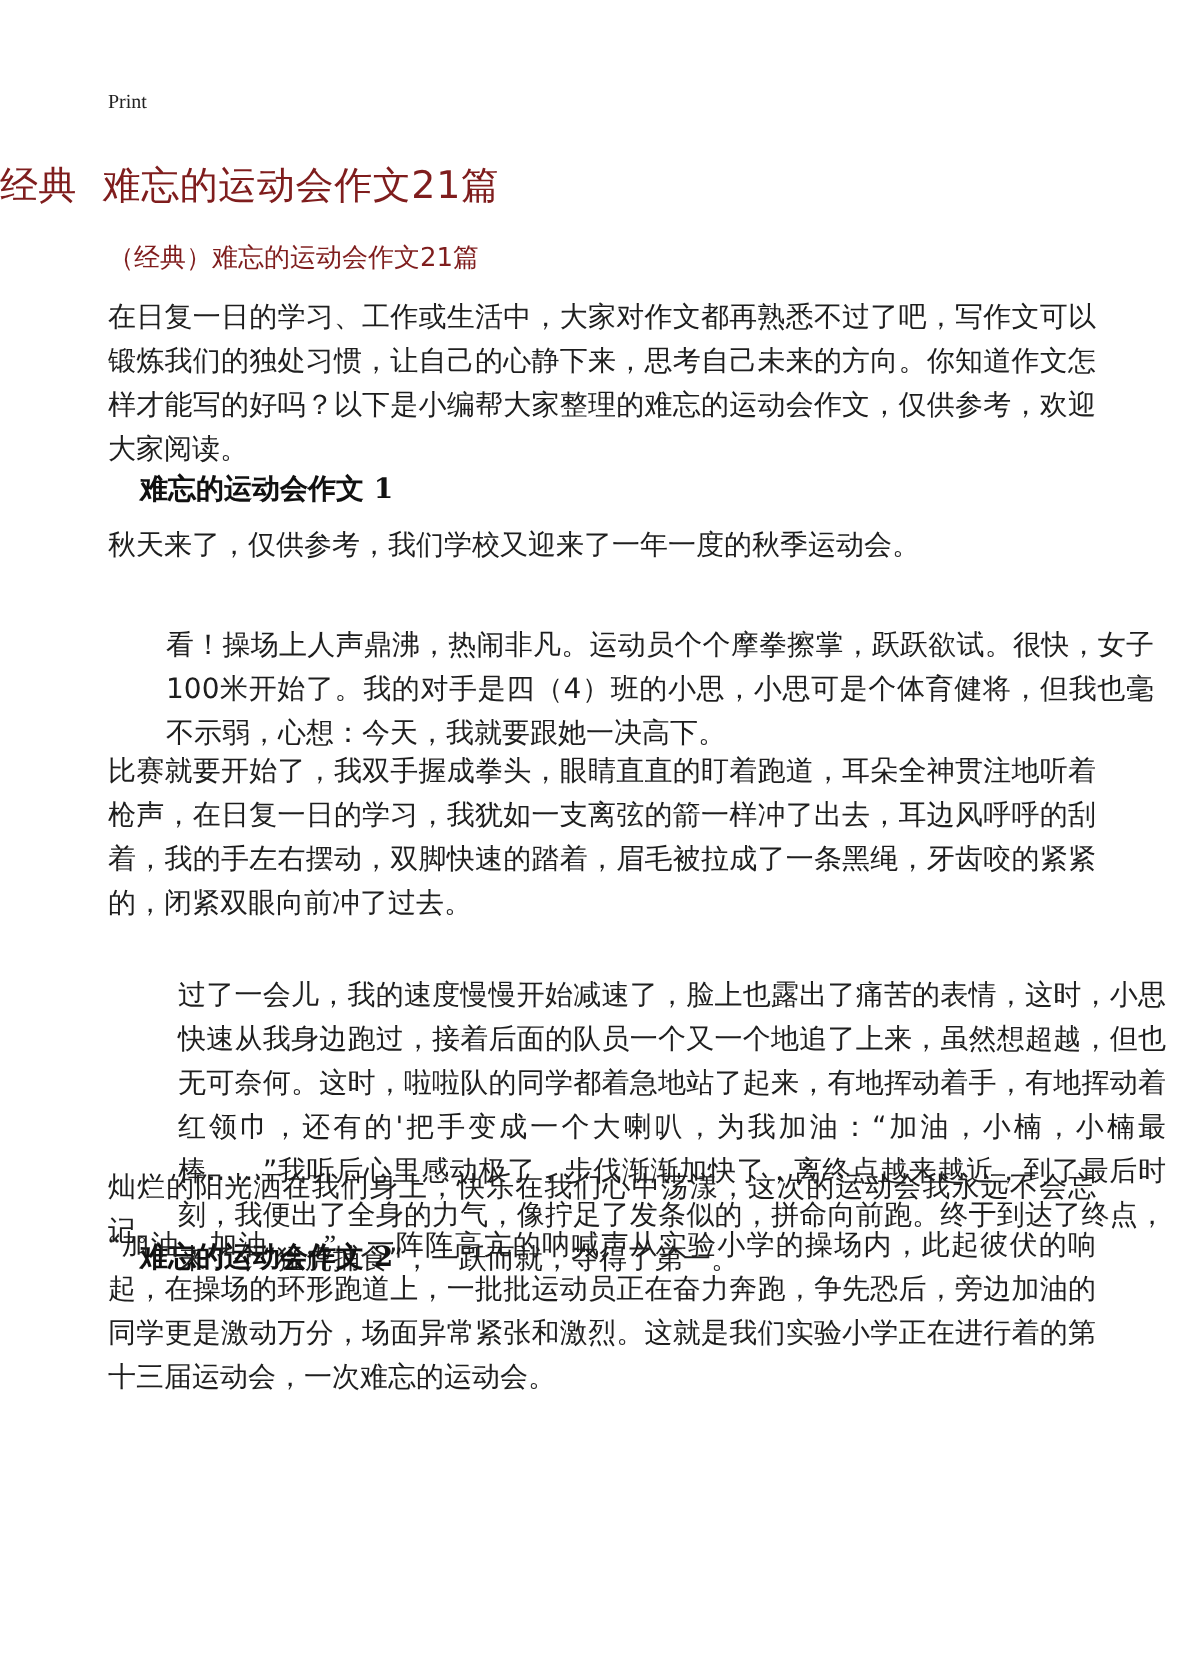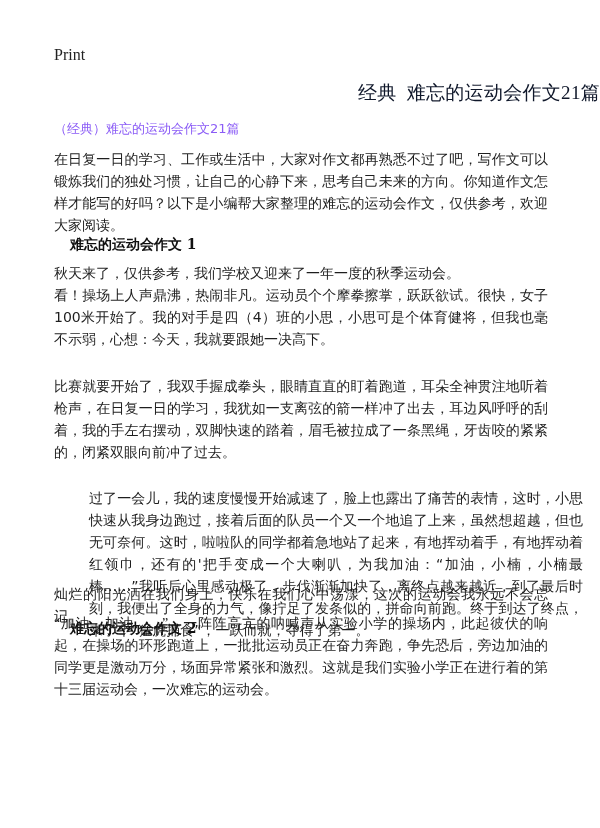--- a/index.html
+++ b/index.html
@@ -13,40 +13,39 @@
       overflow: hidden;
       position: relative;
       color: #1a1a1a;
       font-family: "DejaVu Sans", "Liberation Sans", sans-serif;
     }
     .print-label {
       position: absolute;
       left: 54px;
       top: 46px;
       font-family: "Liberation Serif", "DejaVu Serif", serif;
-      font-size: 16px;
+      font-size: 10px;
       color: #222;
     }
     .doc-title {
       position: absolute;
       left: 0;
       width: 600px;
       top: 80px;
-      text-align: right;
+      text-align: left;
       font-size: 19px;
       letter-spacing: 0.3px;
-      color: #0f172a;
-      font-family: Liberation Serif, serif;
+      color: #7f1d1d;
     }
     .subtitle {
       position: absolute;
       left: 54px;
       top: 120px;
       font-size: 13px;
-      color: #8b5cf6;
+      color: #7f1d1d;
     }
     .block {
       position: absolute;
       left: 54px;
       width: 494px;
       font-size: 14px;
       line-height: 22px;
       color: #1e1e1e;
       word-break: break-all;
       text-align: justify;
@@ -68,21 +67,21 @@
 <div class="doc-title" style="white-space: pre;">经典  难忘的运动会作文21篇</div>
 
 <div class="subtitle">（经典）难忘的运动会作文21篇</div>
 
 <div class="block" style="top:148px;">在日复一日的学习、工作或生活中，大家对作文都再熟悉不过了吧，写作文可以锻炼我们的独处习惯，让自己的心静下来，思考自己未来的方向。你知道作文怎样才能写的好吗？以下是小编帮大家整理的难忘的运动会作文，仅供参考，欢迎大家阅读。</div>
 
 <div class="heading" style="top:236px;">难忘的运动会作文 1</div>
 
 <div class="block" style="top:262px;">秋天来了，仅供参考，我们学校又迎来了一年一度的秋季运动会。</div>
 
-<div class="block" style="top:284px;">看！操场上人声鼎沸，热闹非凡。运动员个个摩拳擦掌，跃跃欲试。很快，女子100米开始了。我的对手是四（4）班的小思，小思可是个体育健将，但我也毫不示弱，心想：今天，我就要跟她一决高下。</div>
+<div class="block" style="top:312px;margin-left:29px;">看！操场上人声鼎沸，热闹非凡。运动员个个摩拳擦掌，跃跃欲试。很快，女子100米开始了。我的对手是四（4）班的小思，小思可是个体育健将，但我也毫不示弱，心想：今天，我就要跟她一决高下。</div>
 
 <div class="block" style="top:375px;">比赛就要开始了，我双手握成拳头，眼睛直直的盯着跑道，耳朵全神贯注地听着枪声，在日复一日的学习，我犹如一支离弦的箭一样冲了出去，耳边风呼呼的刮着，我的手左右摆动，双脚快速的踏着，眉毛被拉成了一条黑绳，牙齿咬的紧紧的，闭紧双眼向前冲了过去。</div>
 
 <div class="block" style="top:487px;margin-left:35px;">过了一会儿，我的速度慢慢开始减速了，脸上也露出了痛苦的表情，这时，小思快速从我身边跑过，接着后面的队员一个又一个地追了上来，虽然想超越，但也无可奈何。这时，啦啦队的同学都着急地站了起来，有地挥动着手，有地挥动着红领巾，还有的'把手变成一个大喇叭，为我加油：“加油，小楠，小楠最棒……”我听后心里感动极了，步伐渐渐加快了，离终点越来越近，到了最后时刻，我便出了全身的力气，像拧足了发条似的，拼命向前跑。终于到达了终点，来了个“猛虎捕食”，一跃而就，夺得了第一。</div>
 
 <div class="block" style="top:583px;">灿烂的阳光洒在我们身上，快乐在我们心中荡漾，这次的运动会我永远不会忘记。</div>
 
 <div class="heading" style="top:620px;">难忘的运动会作文 2</div>
 
 <div class="block" style="top:613px;font-family:Liberation Serif, serif;">“加油，加油……”，一阵阵高亢的呐喊声从实验小学的操场内，此起彼伏的响起，在操场的环形跑道上，一批批运动员正在奋力奔跑，争先恐后，旁边加油的同学更是激动万分，场面异常紧张和激烈。这就是我们实验小学正在进行着的第十三届运动会，一次难忘的运动会。</div>

